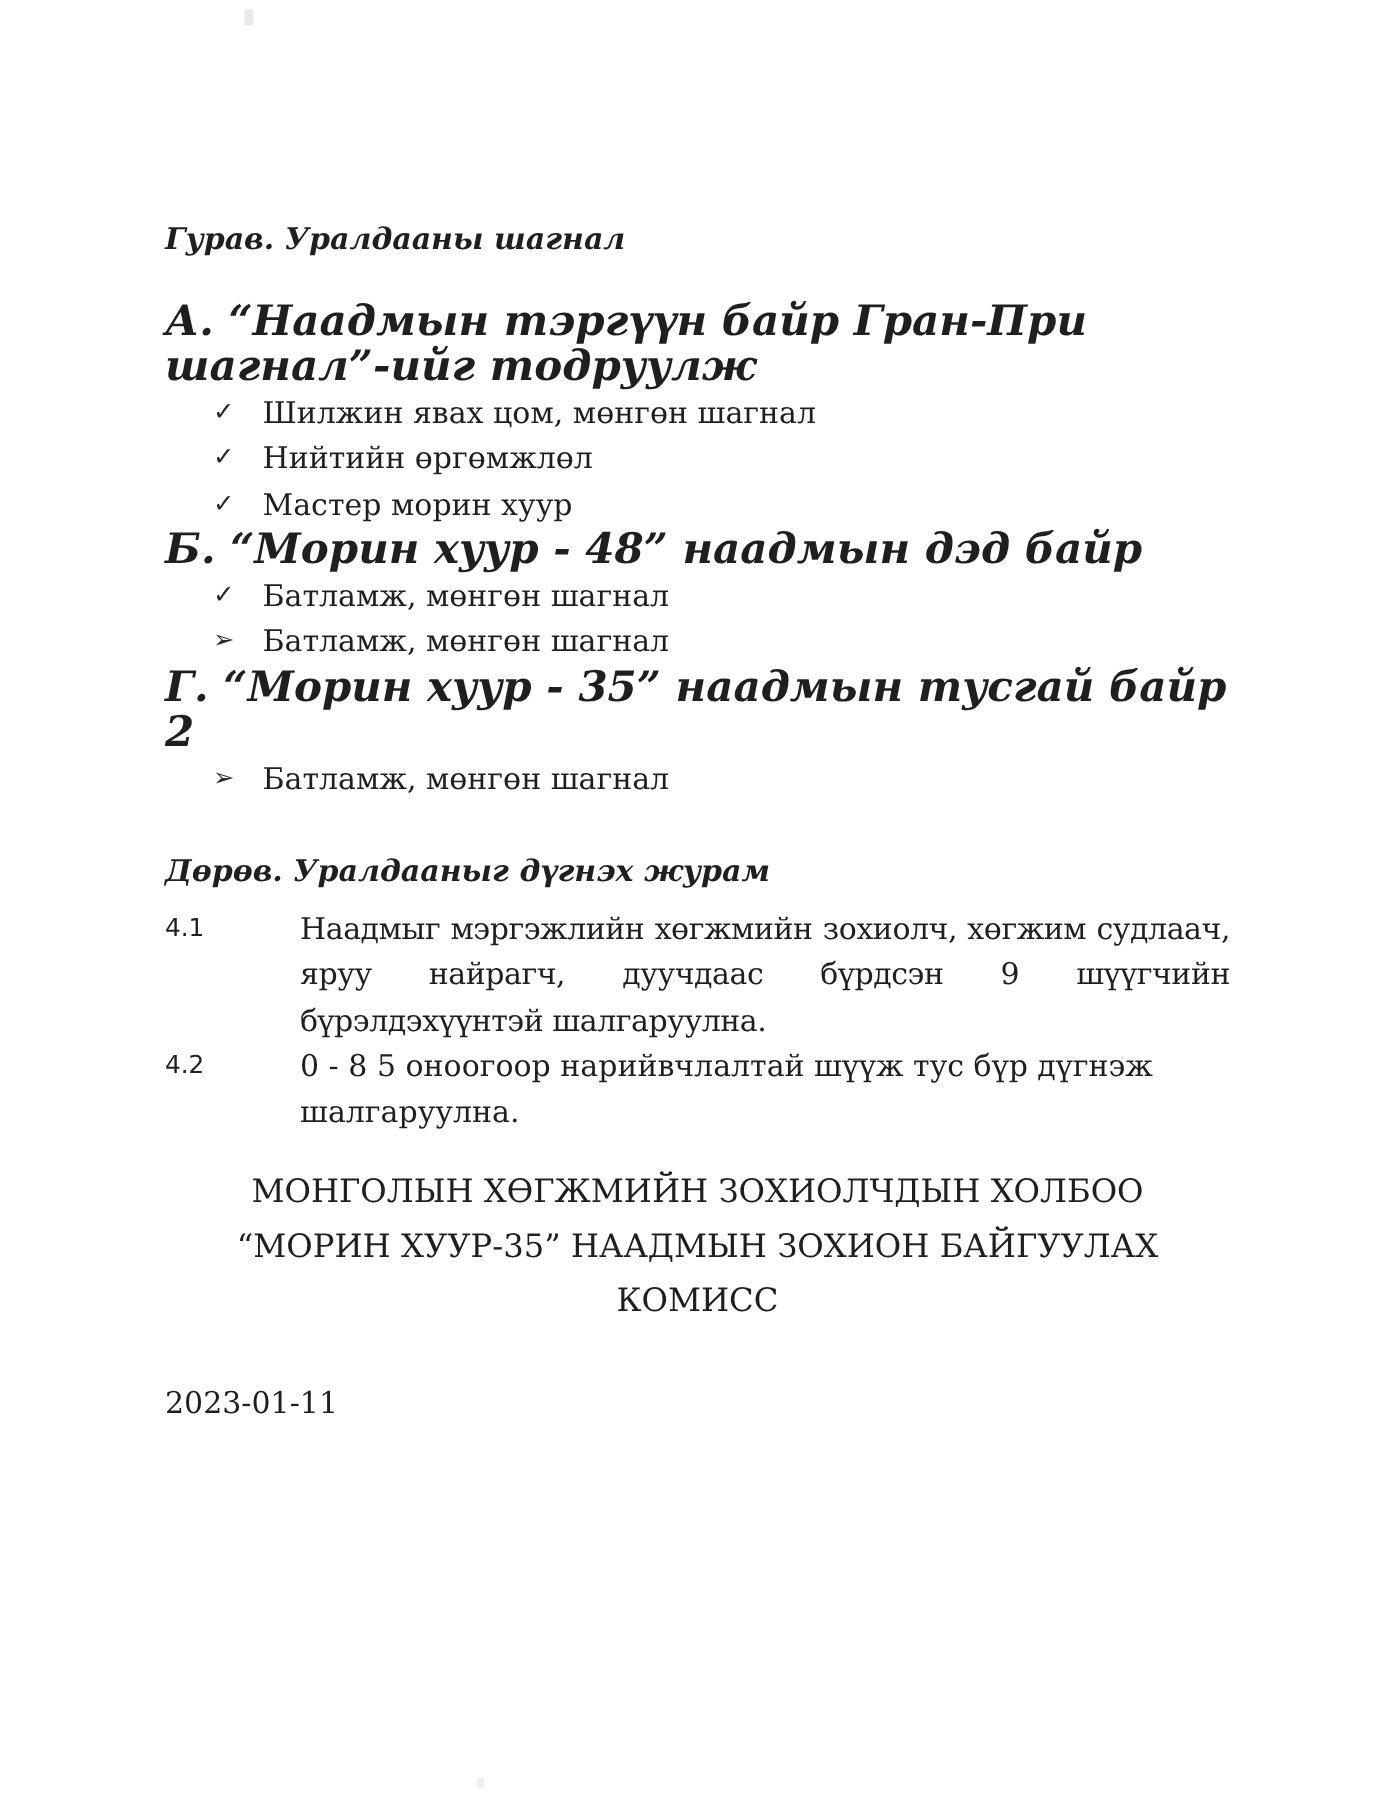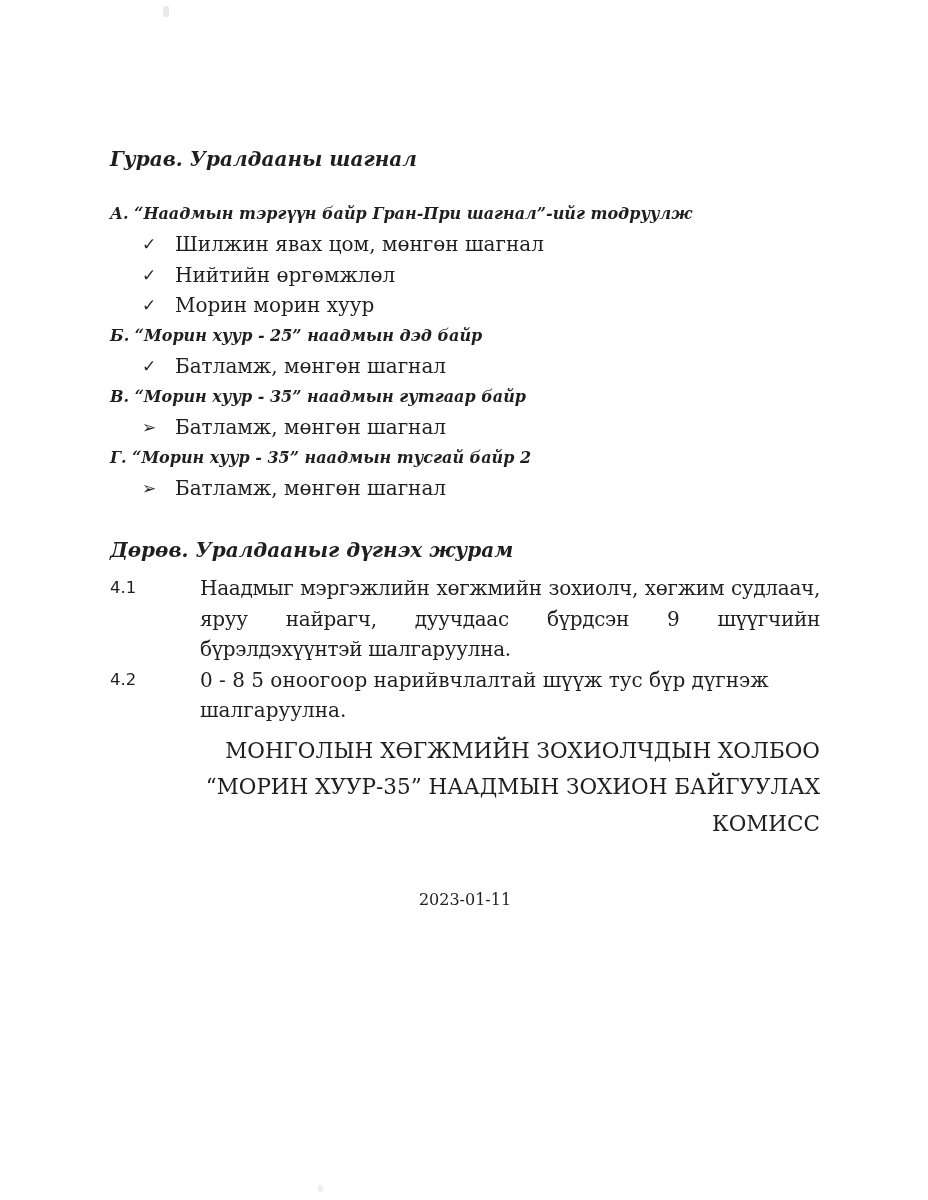--- a/index.html
+++ b/index.html
@@ -23,21 +23,21 @@
   }
   .sec-heading {
     margin: 0;
     font-size: 20px;
     font-weight: bold;
     font-style: italic;
     line-height: 30.5px;
   }
   .cat-title {
     margin: 0;
-    font-size: 16px;
+    font-size: 28px;
     font-weight: bold;
     font-style: italic;
     line-height: 30.5px;
   }
   .cat-title.first { margin-top: 24px; }
   .bullet {
     display: flex;
     padding-left: 32px;
     line-height: 30.5px;
   }
@@ -65,29 +65,29 @@
   .num-item.first { margin-top: 8px; }
   .num-item .num {
     flex: none;
     width: 44px;
     font-family: "DejaVu Sans", "Liberation Sans", sans-serif;
     font-size: 16.5px;
   }
   .num-item .ntext { flex: 1; margin-left: 46px; }
   .num-item .ntext.just { text-align: justify; letter-spacing: -0.3px; }
   .center-block {
-    margin-top: 7px;
-    text-align: right;
+    margin-top: 21px;
+    text-align: center;
     font-size: 21.5px;
     line-height: 36.5px;
   }
   .date-line {
-    margin-top: 43px;
-    text-align: center;
-    font-size: 16px;
+    margin-top: 33px;
+    text-align: left;
+    font-size: 20px;
     line-height: 30px;
   }
   .speck {
     position: absolute;
     background: #e9e9e9;
     border-radius: 2px;
   }
   .speck.top { left: 163px; top: 6px; width: 6px; height: 11px; }
   .speck.bottom { left: 318px; top: 1185px; width: 5px; height: 7px; background:#efefef; }
 </style>
@@ -106,30 +106,29 @@
     <div class="bullet">
       <span class="icon">✓</span>
       <span class="btext">Шилжин явах цом, мөнгөн шагнал</span>
     </div>
     <div class="bullet">
       <span class="icon">✓</span>
       <span class="btext">Нийтийн өргөмжлөл</span>
     </div>
     <div class="bullet">
       <span class="icon">✓</span>
-      <span class="btext">Морин морин хуур</span>
+      <span class="btext">Мастер морин хуур</span>
     </div>
 
-    <h3 class="cat-title">Б. “Морин хуур - 25” наадмын дэд байр</h3>
+    <h3 class="cat-title">Б. “Морин хуур - 48” наадмын дэд байр</h3>
     <div class="bullet">
       <span class="icon">✓</span>
       <span class="btext">Батламж, мөнгөн шагнал</span>
     </div>
 
-    <h3 class="cat-title">В. “Морин хуур - 35” наадмын гутгаар байр</h3>
     <div class="bullet">
       <span class="icon">➢</span>
       <span class="btext">Батламж, мөнгөн шагнал</span>
     </div>
 
     <h3 class="cat-title">Г. “Морин хуур - 35” наадмын тусгай байр 2</h3>
     <div class="bullet">
       <span class="icon">➢</span>
       <span class="btext">Батламж, мөнгөн шагнал</span>
     </div>

